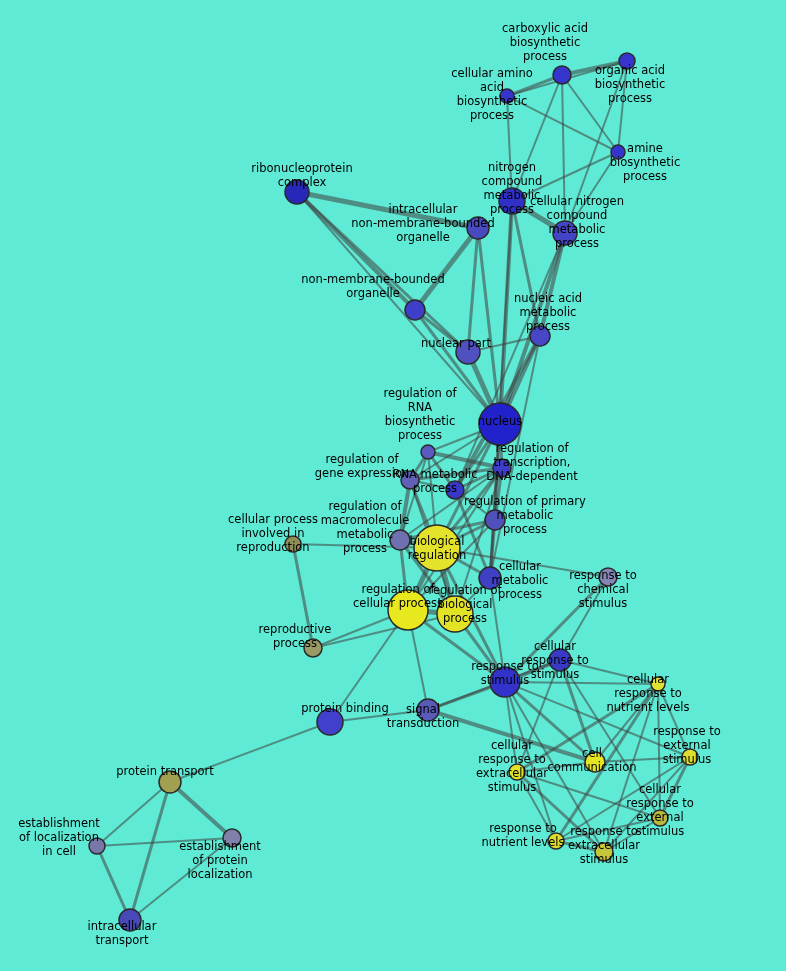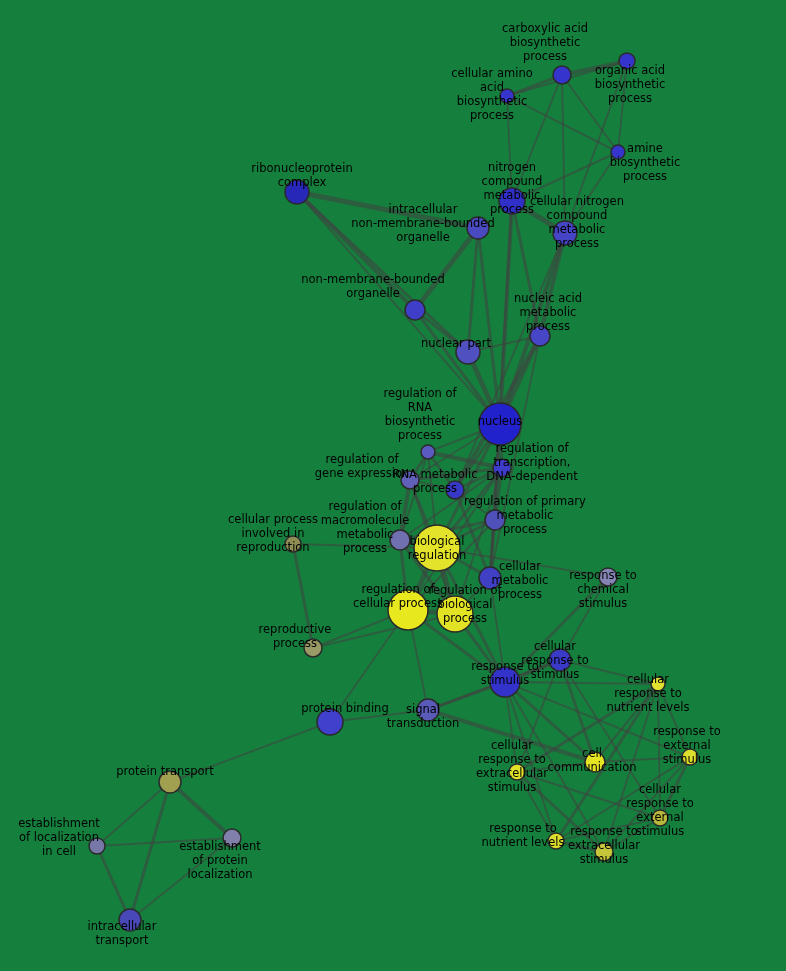--- a/index.html
+++ b/index.html
@@ -5,21 +5,21 @@
   html, body {
     margin: 0;
     padding: 0;
     background: #ffffff;
     font-family: "DejaVu Sans", "Liberation Sans", sans-serif;
   }
   .graph-wrap {
     position: relative;
     width: 786px;
     height: 971px;
-    background: #15803d;
+    background: #5eead4;
     overflow: hidden;
   }
   svg text {
     font-family: "DejaVu Sans", "Liberation Sans", sans-serif;
     fill: #000000;
   }
 </style>
 </head>
 <body>
 

